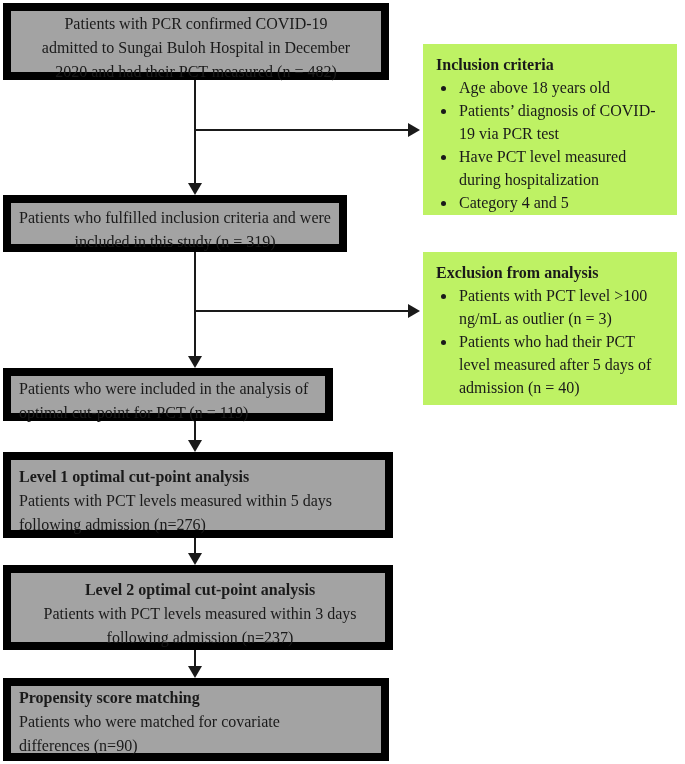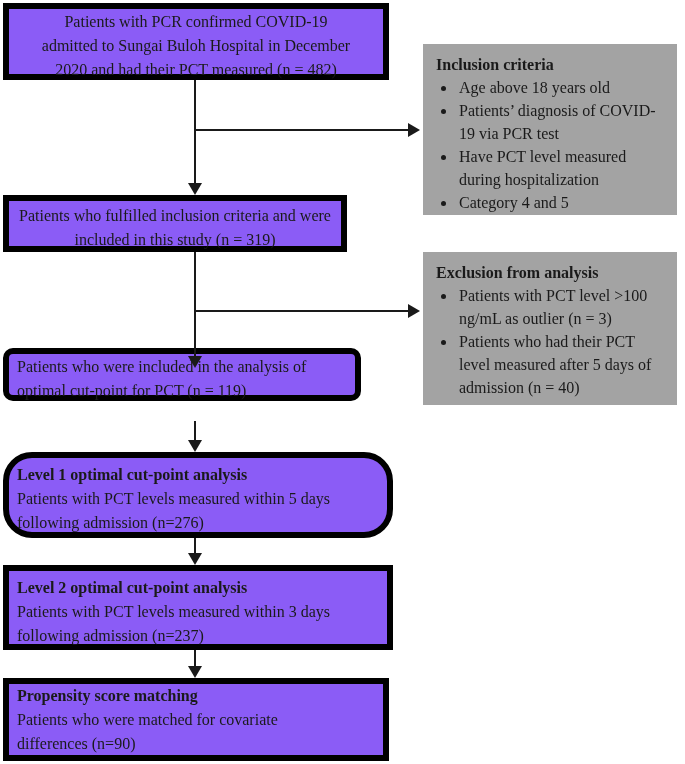--- a/index.html
+++ b/index.html
@@ -7,33 +7,33 @@
     position: relative;
     width: 685px;
     height: 764px;
     background: #ffffff;
     font-family: "Liberation Serif", "DejaVu Serif", serif;
     color: #1a1a1a;
     overflow: hidden;
   }
   .flow-box {
     position: absolute;
-    border: 6px solid #000000;
-    background: #8b5cf6;
+    border: 8px solid #000000;
+    background: #a3a3a3;
     font-size: 16px;
     line-height: 24px;
     box-sizing: border-box;
   }
   .flow-box .line { display: block; }
   .flow-box .box-title { display: block; font-weight: bold; }
   .align-center { text-align: center; }
   .align-left { text-align: left; padding-left: 8px; padding-right: 4px; }
   .side-panel {
     position: absolute;
-    background: #a3a3a3;
+    background: #bef264;
     box-sizing: border-box;
     font-size: 16px;
     line-height: 23px;
     padding: 9px 8px 6px 13px;
   }
   .side-panel .panel-title { font-weight: bold; }
   .side-panel ul {
     margin: 0;
     padding: 0 0 12px 21px;
   }
@@ -72,32 +72,32 @@
     <span class="line">Patients with PCR confirmed COVID-19</span>
     <span class="line">admitted to Sungai  Buloh Hospital in December</span>
     <span class="line">2020 and had their PCT measured (n = 482)</span>
   </div>
 
   <div class="flow-box align-center" style="left:3px; top:195px; width:344px; height:57px; padding-top:3px;">
     <span class="line">Patients who fulfilled inclusion criteria and were</span>
     <span class="line">included in this study (n = 319)</span>
   </div>
 
-  <div class="flow-box align-left" style="left:3px; top:348px; width:358px; height:53px; padding-top:1px;border-radius:10px;">
+  <div class="flow-box align-left" style="left:3px; top:368px; width:330px; height:53px; padding-top:1px;">
     <span class="line">Patients who were included in the analysis of</span>
     <span class="line">optimal cut-point for PCT (n = 119)</span>
   </div>
 
-  <div class="flow-box align-left" style="left:3px; top:452px; width:390px; height:86px; padding-top:5px;border-radius:29px;">
+  <div class="flow-box align-left" style="left:3px; top:452px; width:390px; height:86px; padding-top:5px;">
     <span class="box-title">Level 1 optimal cut-point analysis</span>
     <span class="line">Patients with PCT levels measured within 5 days</span>
     <span class="line">following admission (n=276)</span>
   </div>
 
-  <div class="flow-box align-left" style="left:3px; top:565px; width:390px; height:85px; padding-top:5px;">
+  <div class="flow-box align-left" style="left:3px; top:565px; width:390px; height:85px; padding-top:5px;text-align:center;">
     <span class="box-title">Level 2 optimal cut-point analysis</span>
     <span class="line">Patients with PCT levels measured within 3 days</span>
     <span class="line">following admission (n=237)</span>
   </div>
 
   <div class="flow-box align-left" style="left:3px; top:678px; width:386px; height:83px; padding-top:0;">
     <span class="box-title">Propensity score matching</span>
     <span class="line">Patients who were matched for covariate</span>
     <span class="line">differences (n=90)</span>
   </div>

